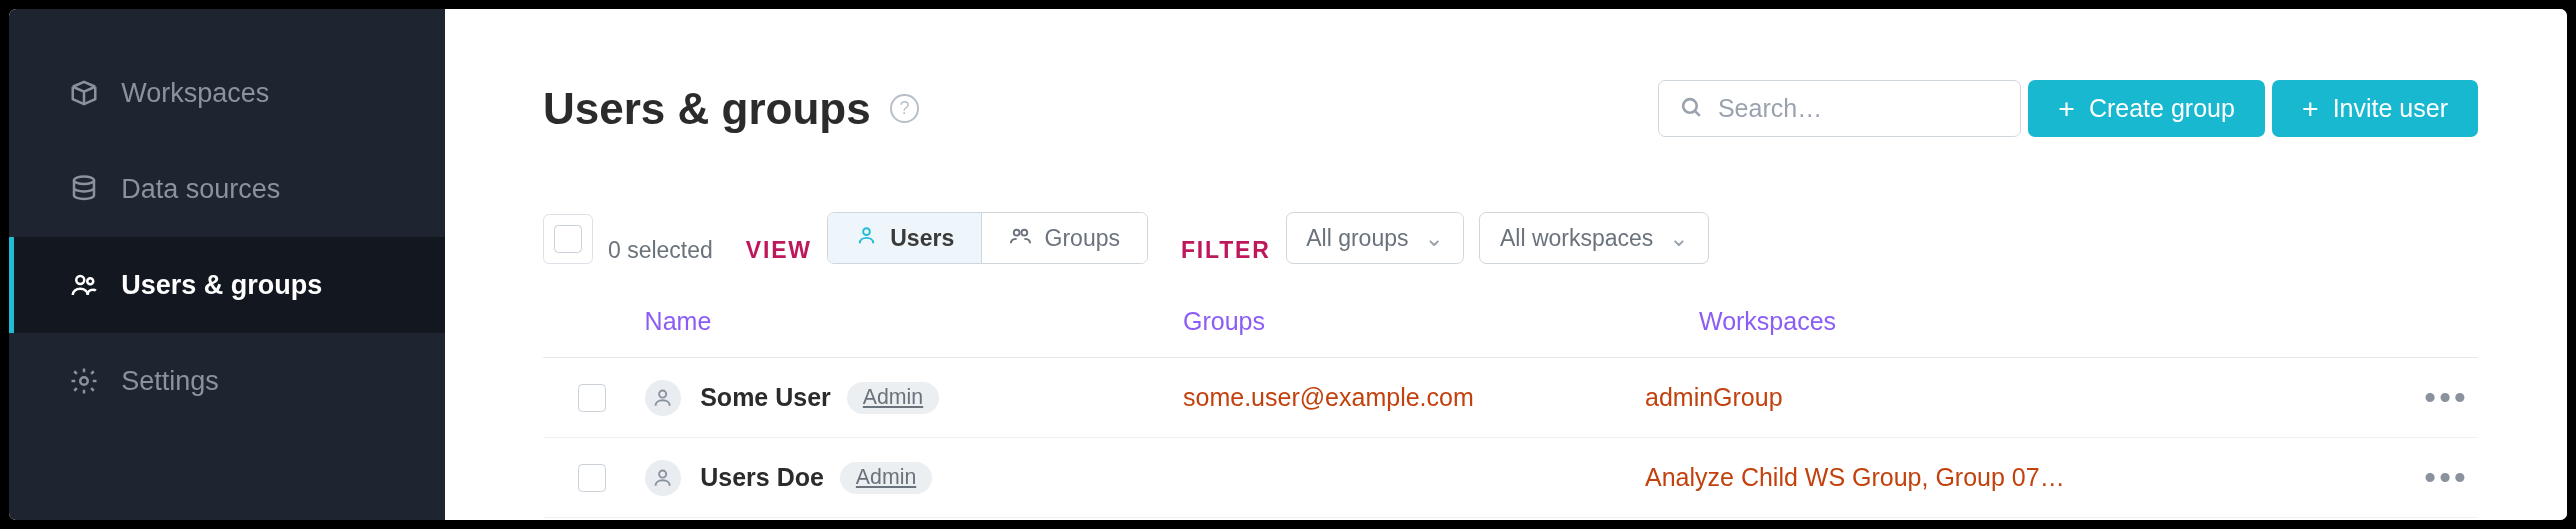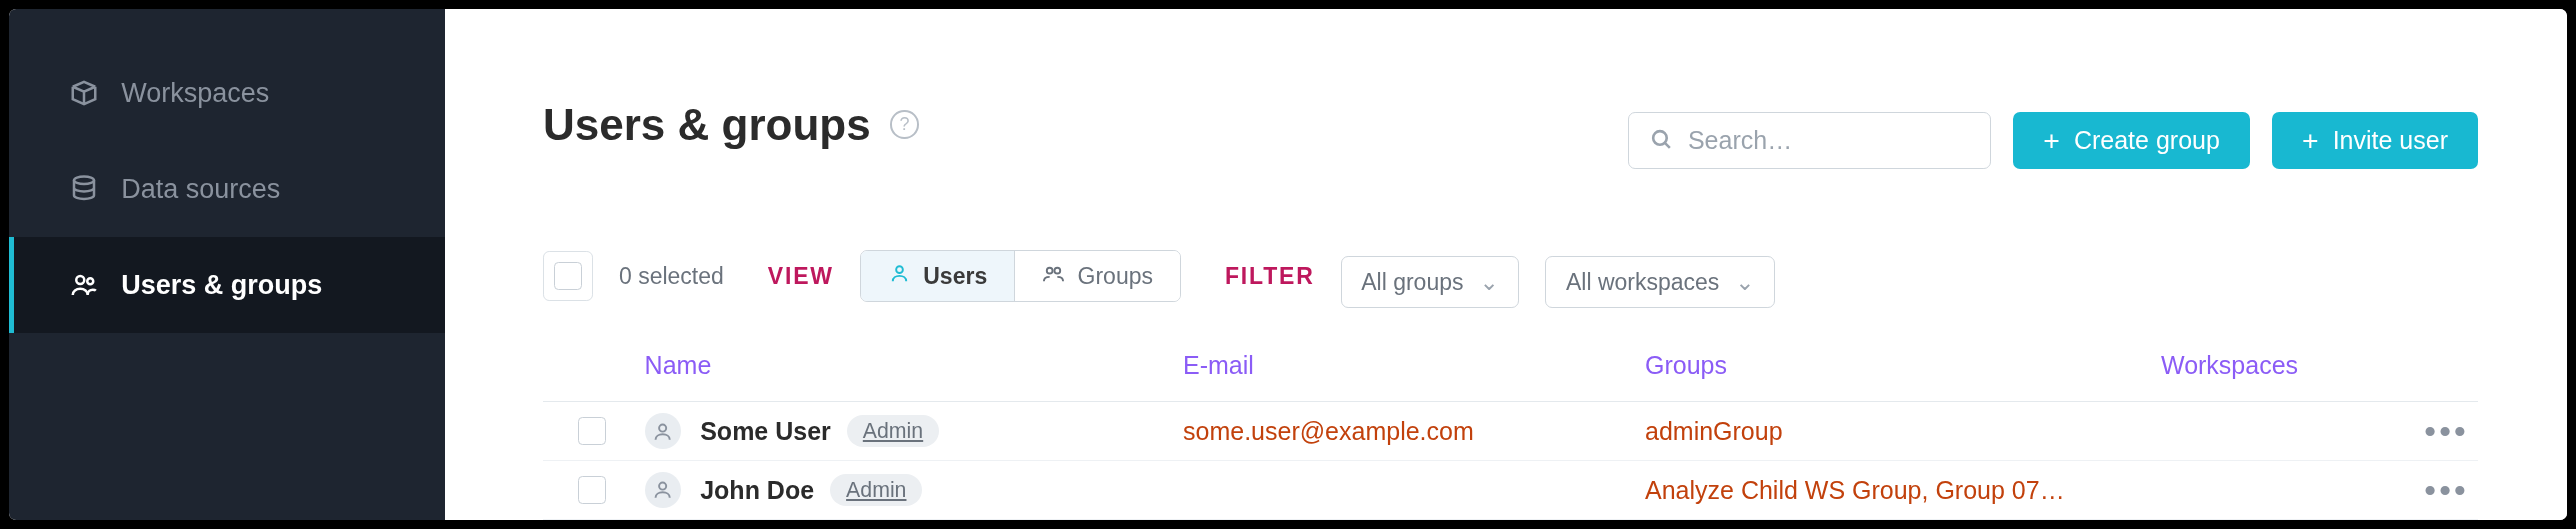--- a/index.html
+++ b/index.html
@@ -65,21 +65,21 @@
 }
 .title-wrap { display: flex; align-items: center; gap: 19.6px; }
 .page-title { font-size: 44px; font-weight: 700; color: #2b2b2b; }
 .help-icon {
   width: 28.4px; height: 28.4px;
   border: 2.2px solid #b8bfc7;
   border-radius: 50%;
   display: flex; align-items: center; justify-content: center;
   color: #b8bfc7; font-size: 18px;
 }
-.header-actions { display: flex; align-items: center; gap: 22px; margin-top: 32px; }
+.header-actions { display: flex; align-items: center; gap: 7px; }
 .search-box {
   width: 363px; height: 57px;
   border: 1.8px solid #cfd6dc;
   border-radius: 7.1px;
   display: flex; align-items: center;
   padding: 0 19.6px; gap: 14.2px;
 }
 .search-box svg { width: 25px; height: 25px; stroke: #9aa3ad; fill: none; stroke-width: 2.5; }
 .search-box input {
   border: none; outline: none;
@@ -95,21 +95,21 @@
   border-radius: 7.1px;
   padding: 0 30px;
   font-size: 25px;
   font-weight: 400;
   display: flex; align-items: center; gap: 14.2px;
   cursor: pointer;
 }
 .btn-primary .plus { font-size: 28.4px; font-weight: 400; line-height: 1; }
 
 .toolbar {
-  display: flex; align-items: center; gap: 26px;
+  display: flex; align-items: flex-end; gap: 15px;
   margin-bottom: 43px;
 }
 .chk {
   width: 28.4px; height: 28.4px;
   border: 1.8px solid #c9d0d7;
   border-radius: 4.4px;
   background: #fff;
   cursor: pointer;
   flex-shrink: 0;
 }
@@ -145,21 +145,20 @@
 .seg-btn.active .seg-icon svg { stroke: #1fbcd3; }
 .dropdown {
   height: 52px;
   border: 1.8px solid #cfd6dc;
   border-radius: 7.1px;
   display: flex; align-items: center; gap: 16px;
   padding: 0 19.6px;
   font-size: 23px; color: #6a727c;
   cursor: pointer;
   background: #fff;
-  margin-top: 12px;
 }
 .dropdown .chev { color: #9aa3ad; }
 
 .table-header {
   display: flex; align-items: center;
   padding: 0 0 21.3px 0;
   border-bottom: 1.8px solid #e4e9ed;
   color: #8b5cf6; font-size: 25px;
 }
 .col-chk { width: 98px; display:flex; align-items:center; justify-content:center; }
@@ -226,20 +225,29 @@
     <div class="sidebar-item active">
       <span class="icon">
         <svg viewBox="0 0 24 24">
             <circle cx="9" cy="8" r="3.2"></circle>
             <path d="M3 20c0-3 2.7-5 6-5s6 2 6 5"></path>
             <circle cx="17" cy="9" r="2.4"></circle>
             <path d="M15 19.5c0-2.3 1.8-3.8 4-3.8 1 0 2 .3 2.5.8"></path>
           </svg>
       </span>
       <span>Users &amp; groups</span>
+    </div>
+    <div class="sidebar-item">
+      <span class="icon">
+        <svg viewBox="0 0 24 24">
+            <circle cx="12" cy="12" r="3"></circle>
+            <path d="M12 2v3M12 19v3M4.2 4.2l2.1 2.1M17.7 17.7l2.1 2.1M2 12h3M19 12h3M4.2 19.8l2.1-2.1M17.7 6.3l2.1-2.1"></path>
+          </svg>
+      </span>
+      <span>Settings</span>
     </div>
   </nav>
 
   <main class="main">
 
     <div class="header-row">
       <div class="title-wrap">
         <h1 class="page-title">Users &amp; groups</h1>
         <span class="help-icon">?</span>
       </div>
@@ -298,21 +306,20 @@
       </div>
       <div class="dropdown">
         <span>All workspaces</span>
         <span class="chev">⌄</span>
       </div>
     </div>
 
     <div class="table-header">
       <div class="col-chk"></div>
       <div class="col-name">Name</div>
-      <div class="col-email">E-mail</div>
       <div class="col-groups">Groups</div>
       <div class="col-ws">Workspaces</div>
       <div class="col-actions"></div>
     </div>
 
     <div class="table-row">
       <div class="col-chk">
           <div class="chk"></div>
         </div>
       <div class="col-name name-cell">
@@ -335,21 +342,21 @@
       <div class="col-chk">
           <div class="chk"></div>
         </div>
       <div class="col-name name-cell">
         <span class="avatar">
           <svg viewBox="0 0 24 24">
               <circle cx="12" cy="8" r="4"></circle>
               <path d="M4 21c0-3.8 3.5-6 8-6s8 2.2 8 6"></path>
             </svg>
         </span>
-        <span class="user-name">John Doe</span>
+        <span class="user-name">Users Doe</span>
         <span class="role-badge">Admin</span>
       </div>
       <div class="col-email cell-text"></div>
       <div class="col-groups cell-text">Analyze Child WS Group, Group 07…</div>
       <div class="col-ws cell-text"></div>
       <div class="col-actions"><span class="more-btn">•••</span></div>
     </div>
 
   </main>
 </div>

